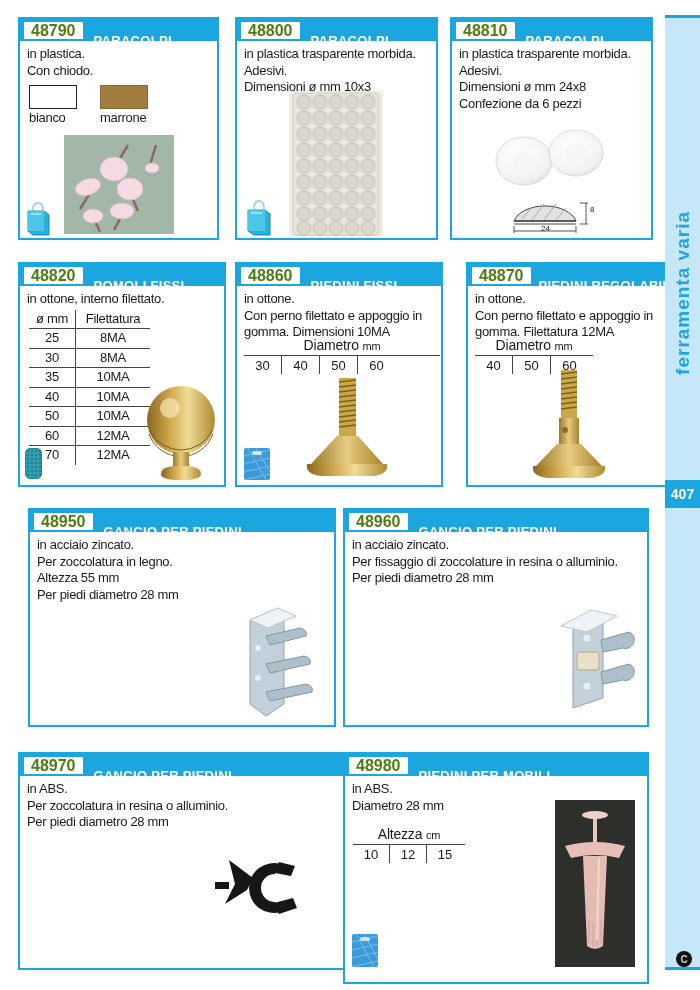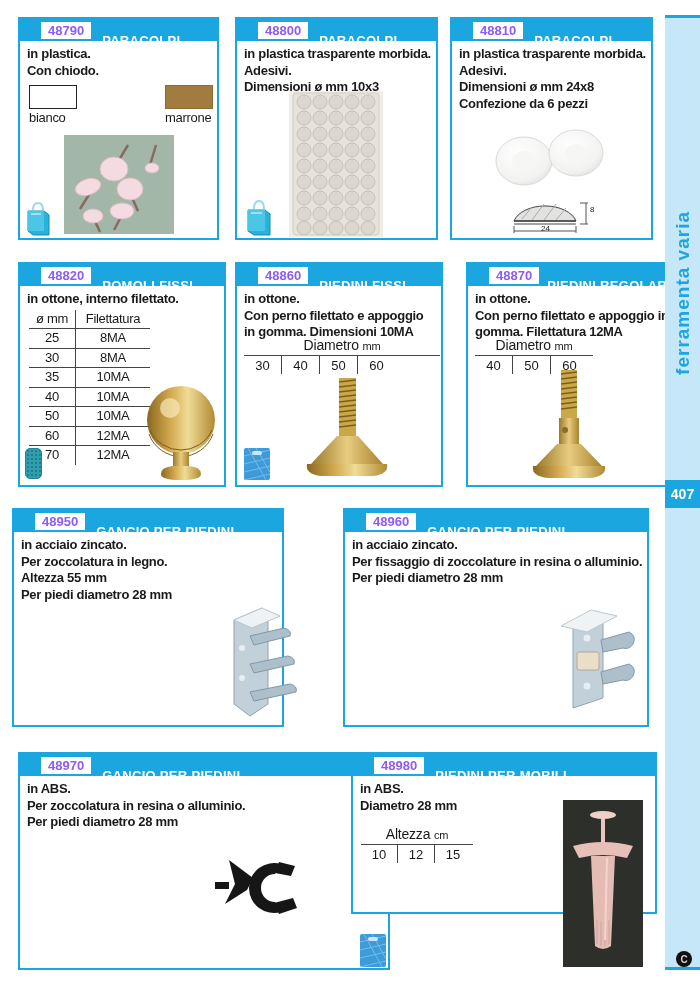--- a/index.html
+++ b/index.html
@@ -7,32 +7,32 @@
     width:700px;height:990px;position:relative;background:#ffffff;
     font-family:"Liberation Sans", sans-serif;color:#1a1a1a;overflow:hidden;
   }
   .cell{
     position:absolute;background:#fff;border:2px solid #1ca6e0;box-sizing:border-box;
   }
   .hdr{
     height:22px;background:#1ca6e0;display:flex;align-items:center;overflow:hidden;
   }
   .code{
-    background:#fff;color:#8b5cf6;font-weight:bold;font-size:13px;
-    padding:1px 7px;margin-left:21px;line-height:15px;
+    background:#fff;color:#4d7c0f;font-weight:bold;font-size:16px;
+    padding:1px 7px;margin-left:4px;line-height:15px;
   }
   .title{
     color:#fff;font-weight:bold;font-size:13px;margin-left:11px;letter-spacing:.3px;white-space:nowrap;margin-top:20px;
   }
   .body{
     padding:5px 4px 0 7px;font-size:13px;line-height:16.5px;letter-spacing:-0.3px;
   }
-  .line{white-space:normal;font-weight:bold;}
+  .line{white-space:normal;}
   
-  .swatches{display:flex;gap:13px;margin:6px 0 0 2px;justify-content:space-between;}
+  .swatches{display:flex;gap:23px;margin:6px 0 0 2px;}
   .swatch .box{width:48px;height:24px;border:1px solid #222;box-sizing:border-box;}
   .swatch .box.brown{background:#a27c3e;border:1px solid #8a6830;}
   .swatch .lbl{font-size:13px;margin-top:1px;letter-spacing:-0.3px;}
   
   table.spec{border-collapse:collapse;margin:2px 0 0 2px;}
   table.spec td,table.spec th{
     font-weight:normal;text-align:center;padding:1px 4px;height:16px;font-size:13px;
   }
   table.spec tr th{border-bottom:1px solid #444;}
   table.spec tr:not(:last-child) td{border-bottom:1px solid #444;}
@@ -371,21 +371,21 @@
       <line x1="35" y1="36" x2="51" y2="34"></line>
         <line x1="35" y1="41" x2="51" y2="39"></line>
     </g>
     <rect x="33" y="50" width="20" height="26" fill="url(#gold2)"></rect>
     <circle cx="39" cy="62" r="3" fill="#8a6c24"></circle>
     <path d="M31,76 L55,76 L76,98 L10,98 Z" fill="url(#gold2)"></path>
     <path d="M7,98 Q5,108 22,110 L64,110 Q81,108 79,98 Z" fill="url(#gold)"></path>
   </svg>
 </div>
 
-<div class="cell" style="left:12px;top:508px;width:272px;height:219px">
+<div class="cell" style="left:28px;top:508px;width:308px;height:219px">
   <div class="hdr">
     <span class="code">48950</span>
     <span class="title">GANCIO PER PIEDINI</span>
   </div>
   <div class="body">
     <div class="line">in acciaio zincato.</div>
     <div class="line">Per zoccolatura in legno.</div>
     <div class="line">Altezza 55 mm</div>
     <div class="line">Per piedi diametro 28 mm</div>
   </div>
@@ -435,21 +435,21 @@
     <g fill="#161616">
       <path d="M68,12 A25,25 0 1 0 68,60 L62,50 A14,14 0 1 1 62,22 Z"></path>
       <path d="M66,10 L82,14 L78,24 L62,21 Z"></path>
       <path d="M66,62 L84,56 L80,46 L61,51 Z"></path>
       <polygon points="16,8 40,26 34,38 12,52 22,32"></polygon>
       <rect x="2" y="30" width="14" height="7"></rect>
     </g>
   </svg>
 </div>
 
-<div class="cell" style="left:351px;top:752px;width:306px;height:162px">
+<div class="cell" style="left:343px;top:752px;width:306px;height:232px">
   <div class="hdr">
     <span class="code">48980</span>
     <span class="title">PIEDINI PER MOBILI</span>
   </div>
   <div class="body">
     <div class="line">in ABS.</div>
     <div class="line">Diametro 28 mm</div>
   </div>
   <div class="dimtable" style="left:8px;top:72px;width:112px">
     <div class="dimhead">

